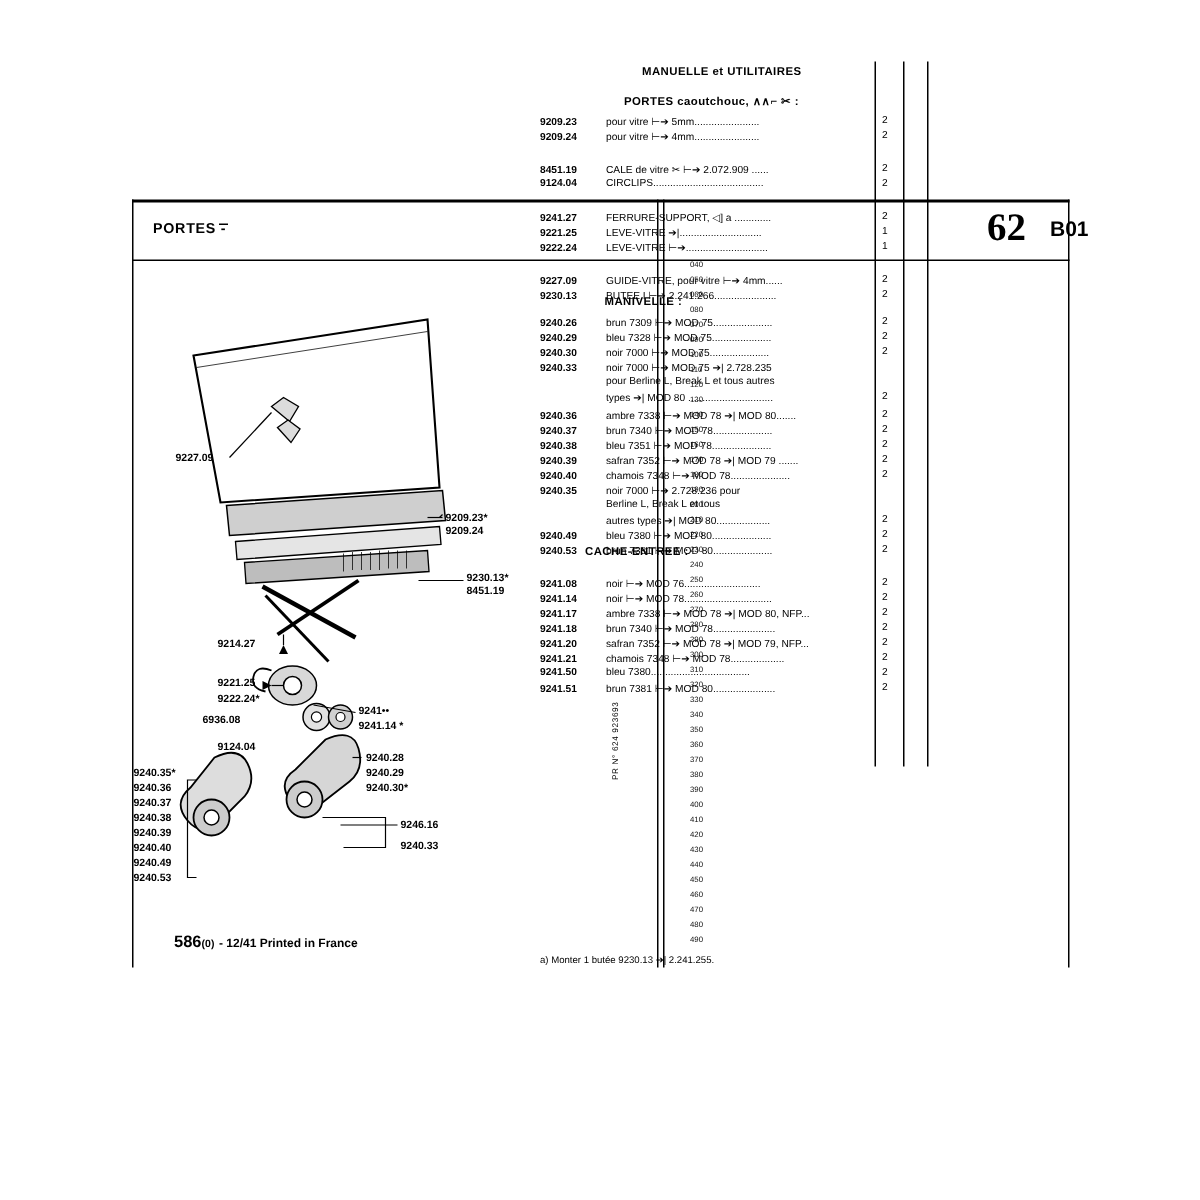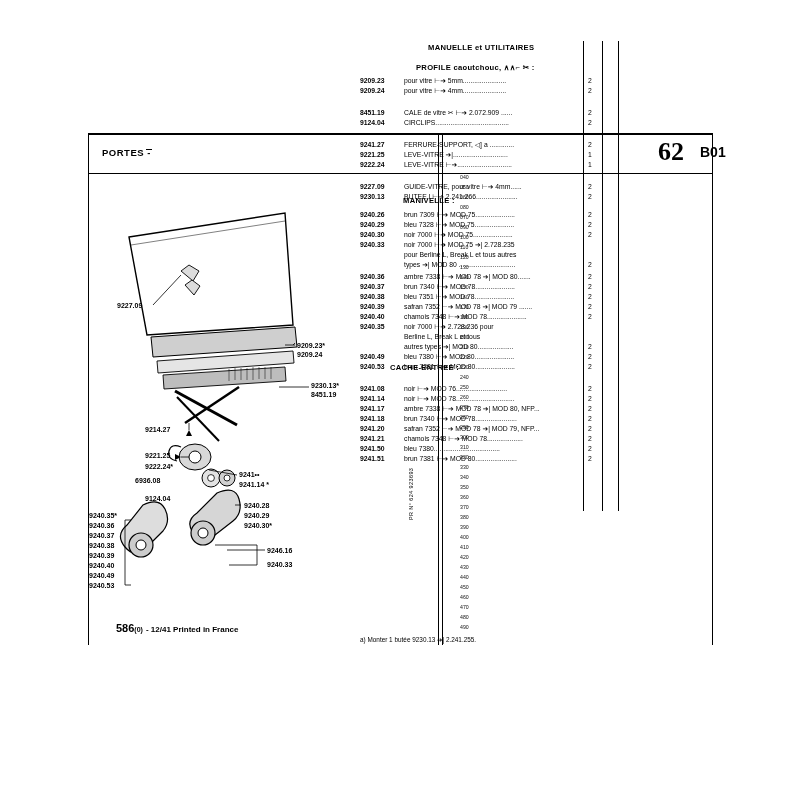--- a/index.html
+++ b/index.html
@@ -73,21 +73,21 @@
     <div class="pagenum">62</div>
     <div class="pagecode">B01</div>
   </div>
 
   <div class="rt">
     <div class="vr-a"></div>
     <div class="vr-b"></div>
     <div class="vr-c"></div>
     <div class="sectitle" style="left:72px;top:2px;">MANUELLE et UTILITAIRES</div>
     <div id="sections">
-        <div class="sectitle" style="left: 60px; top: 22px;">PROFILE caoutchouc, ∧∧⌐ ✂ :</div>
+        <div class="sectitle" style="left: 60px; top: 22px;">PORTES caoutchouc, ∧∧⌐ ✂ :</div>
         <div class="sectitle" style="left: 47px; top: 155px;">MANIVELLE :</div>
         <div class="sectitle" style="left: 34px; top: 322px;">CACHE-ENTREE :</div>
       </div>
     <div id="rows">
         <div class="row" style="left: 4px; top: 36px;"><span class="ref" style="display: inline-block; width: 44px;">9209.23 </span><span>pour vitre ⊢➔ 5mm.......................</span></div>
         <div class="qty" style="top: 36px;">2</div>
         <div class="row" style="left: 4px; top: 46px;"><span class="ref" style="display: inline-block; width: 44px;">9209.24 </span><span>pour vitre ⊢➔ 4mm.......................</span></div>
         <div class="qty" style="top: 46px;">2</div>
         <div class="row" style="left: 4px; top: 68px;"><span class="ref" style="display: inline-block; width: 44px;">8451.19 </span><span>CALE de vitre ✂ ⊢➔ 2.072.909 ......</span></div>
         <div class="qty" style="top: 68px;">2</div>

